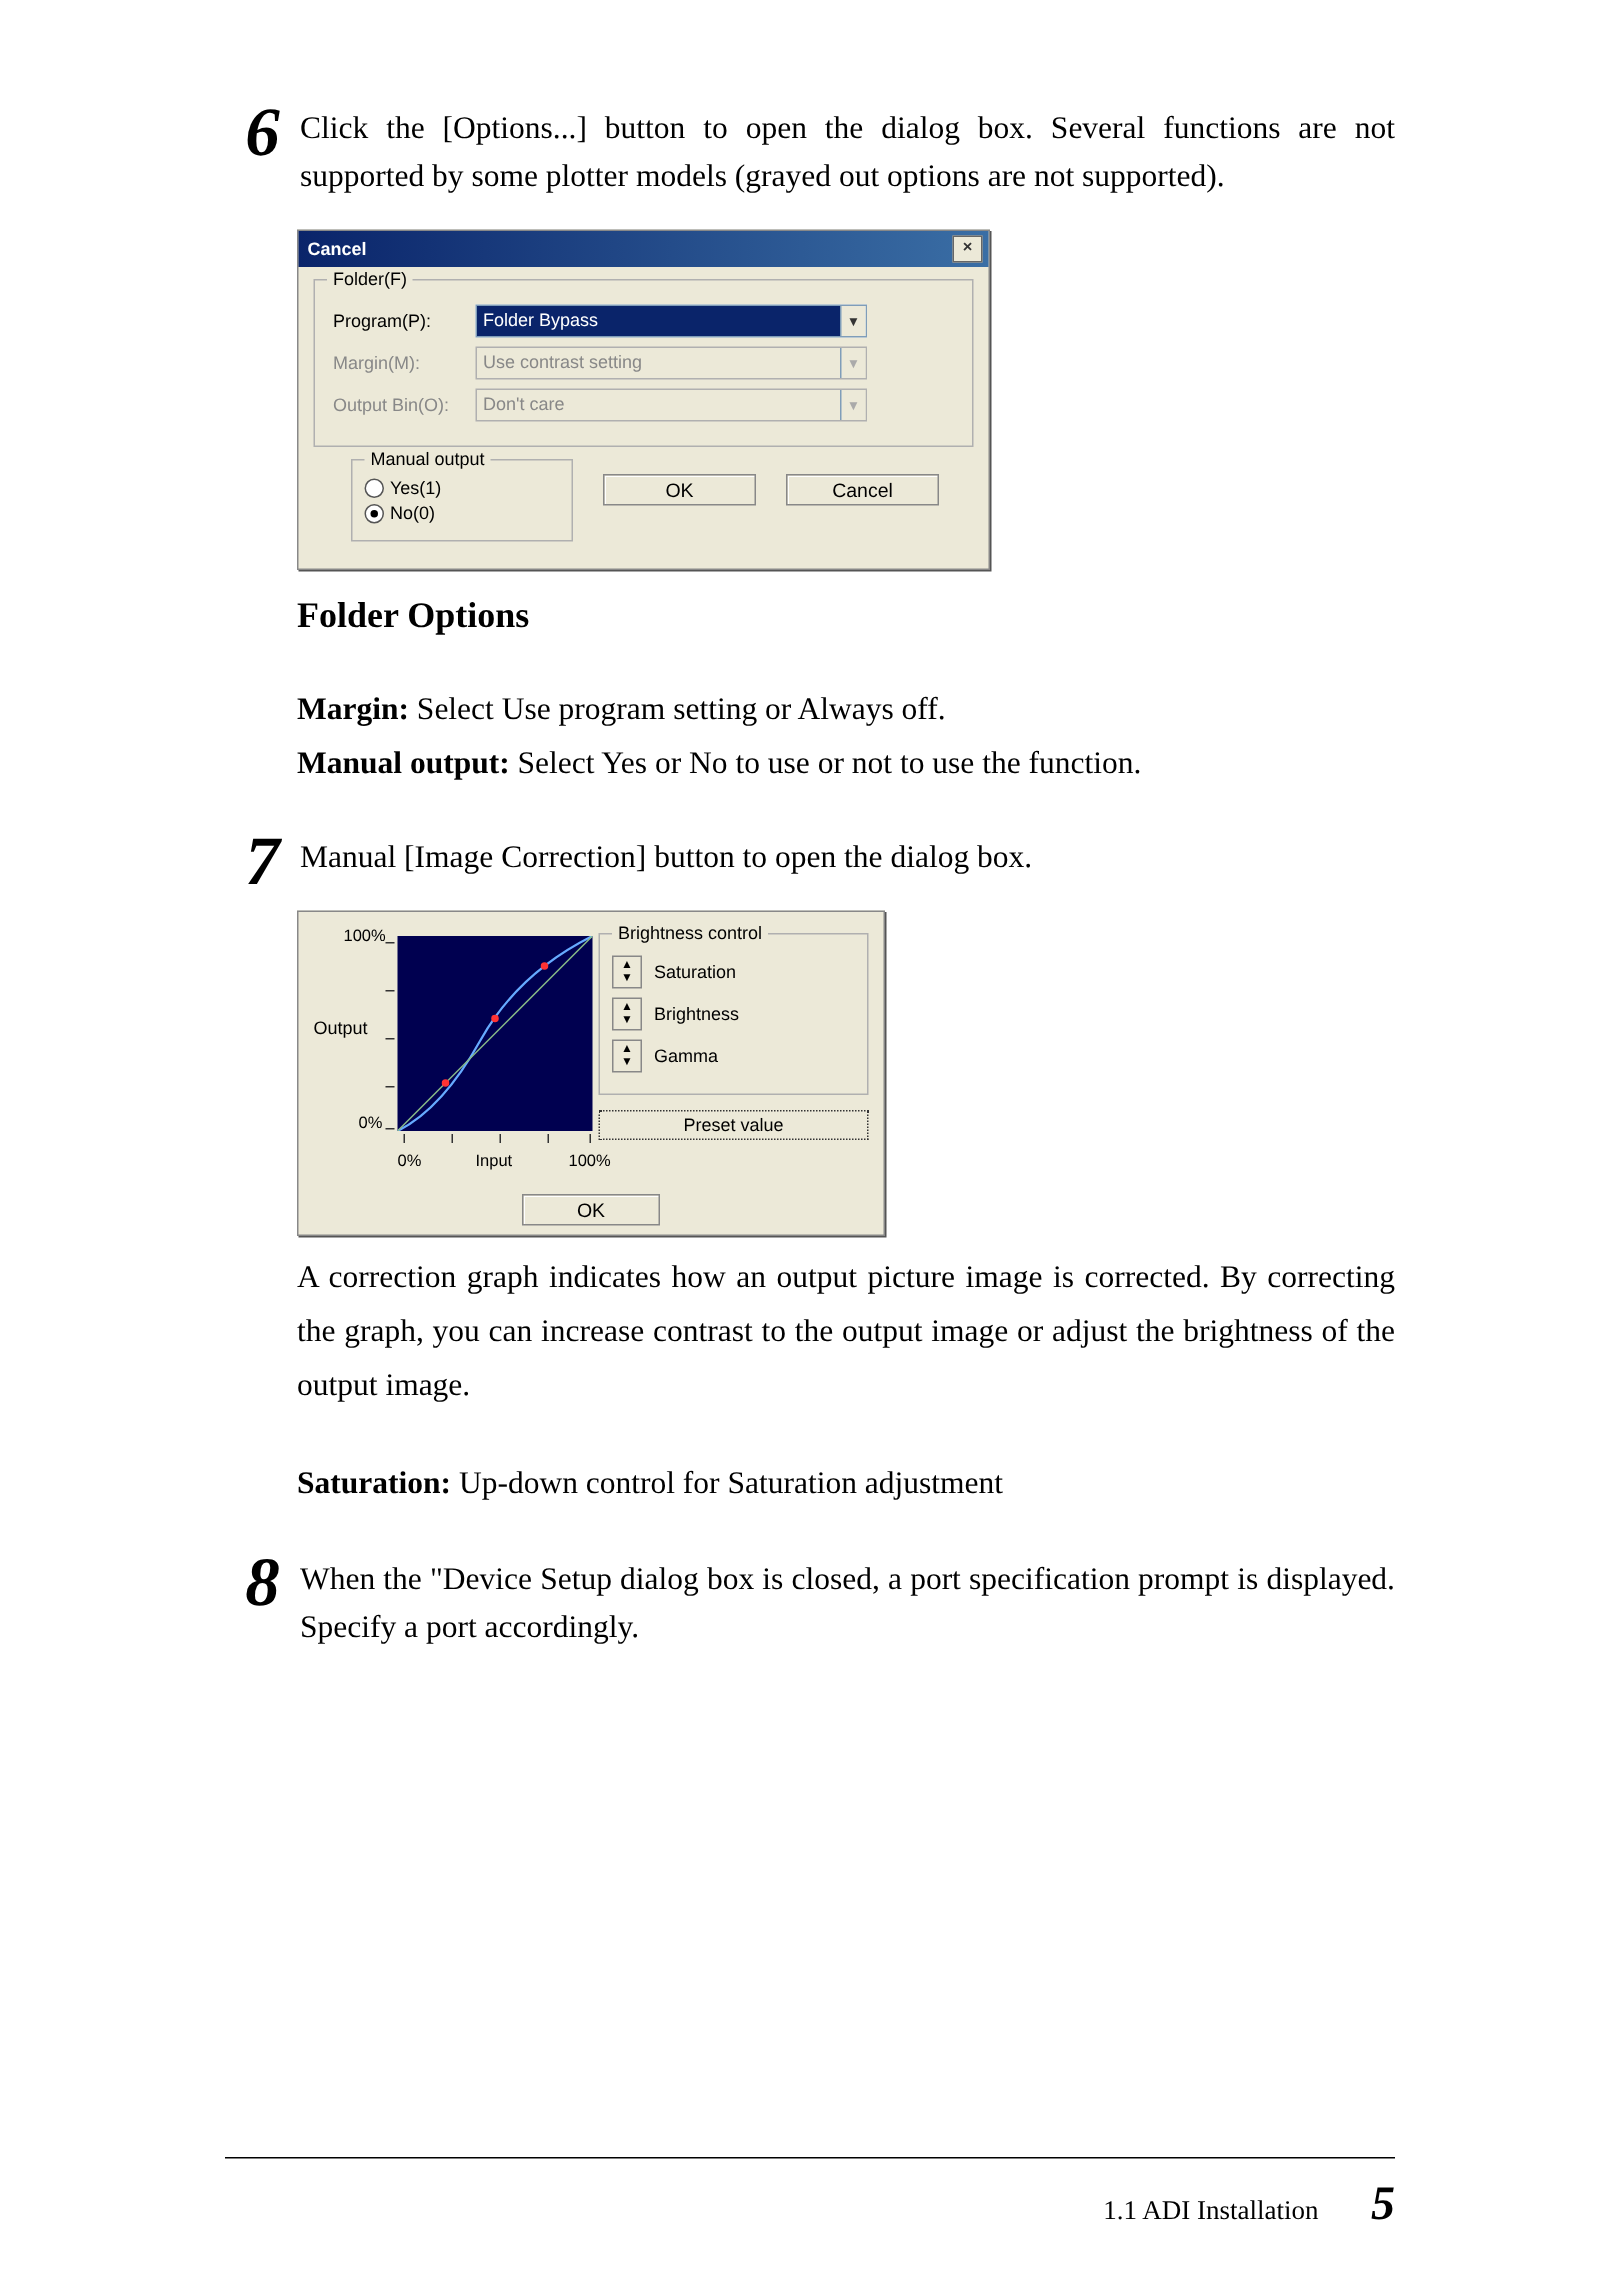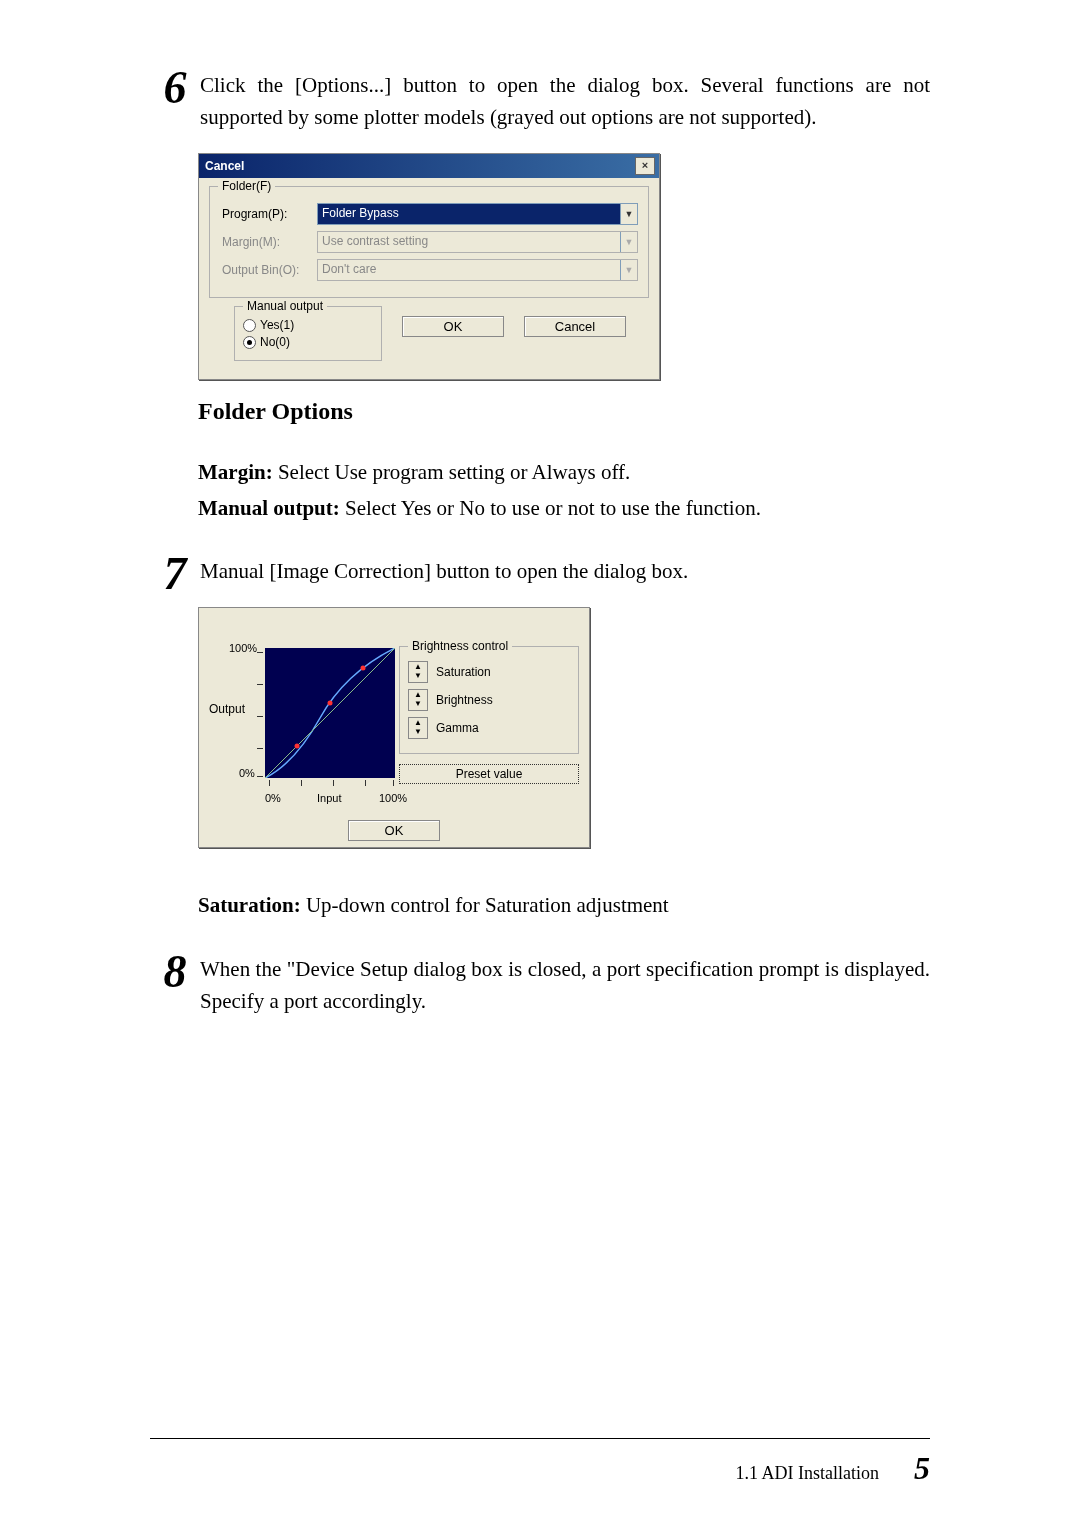--- a/index.html
+++ b/index.html
@@ -110,20 +110,21 @@
   }
   .form-label.disabled { color: #888; }
   .combo {
     flex: 1;
     height: 20px;
     background: #fff;
     border: 1px solid #7f9db9;
     display: flex;
     align-items: stretch;
     justify-content: space-between;
+    margin-right: 60px;
   }
   .combo.disabled { background: #ece9d8; color:#888; border-color:#b0b0b0;}
   .combo-text {
     padding: 2px 4px;
     flex:1;
   }
   .combo-text.selected { background:#0a246a; color:#fff; }
   .combo-arrow {
     width: 16px;
     background: #ece9d8;
@@ -170,21 +171,21 @@
   .ic-dialog {
     margin: 10px 0 10px 48px;
     width: 370px;
     background:#ece9d8;
     border:1px solid #888;
     font-family:"Tahoma",Arial,sans-serif;
     font-size:12px;
     padding: 10px 10px 6px 10px;
     box-shadow:1px 1px 0 #555;
   }
-  .ic-top { display:flex; gap:10px;margin-top:24px; }
+  .ic-top { display:flex; gap:10px; }
   .ic-graph {
     position:relative;
     width: 180px;
     height: 170px;
   }
   .ic-plot {
     position:absolute;
     left: 56px; top: 6px;
     width: 130px; height: 130px;
     background: #000050;
@@ -379,20 +380,21 @@
           </div>
         </div>
         <div class="preset-btn">Preset value</div>
       </div>
     </div>
     <div class="ic-ok-row">
       <span class="ic-ok-btn">OK</span>
     </div>
   </div>
 
+  <div class="indent-block" style="text-align:justify">A correction graph indicates how an output picture image is corrected. By correcting the graph, you can increase contrast to the output image or adjust the brightness of the output image.</div>
 
   <div class="para-gap-big"></div>
 
   <div class="indent-block">
     <div><span class="bold">Saturation:</span><span> Up-down control for Saturation adjustment</span></div>
   </div>
 
   <div class="para-gap-big"></div>
 
   <div class="step">

